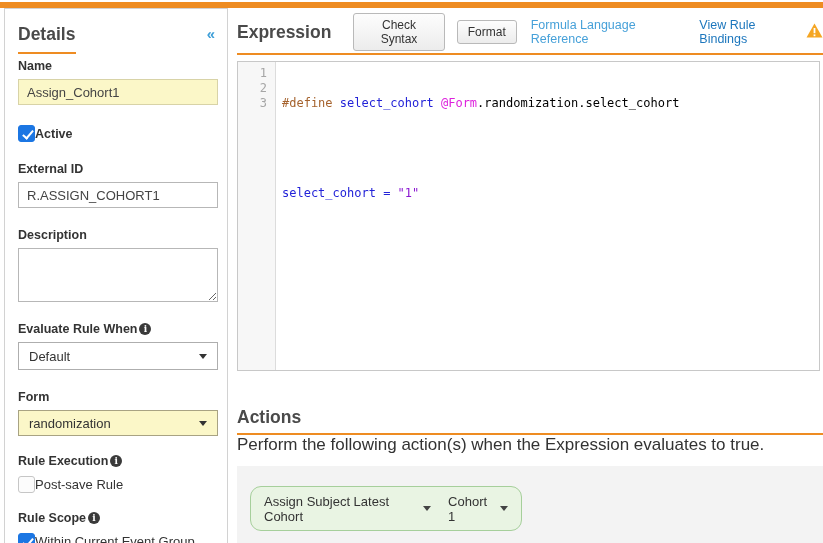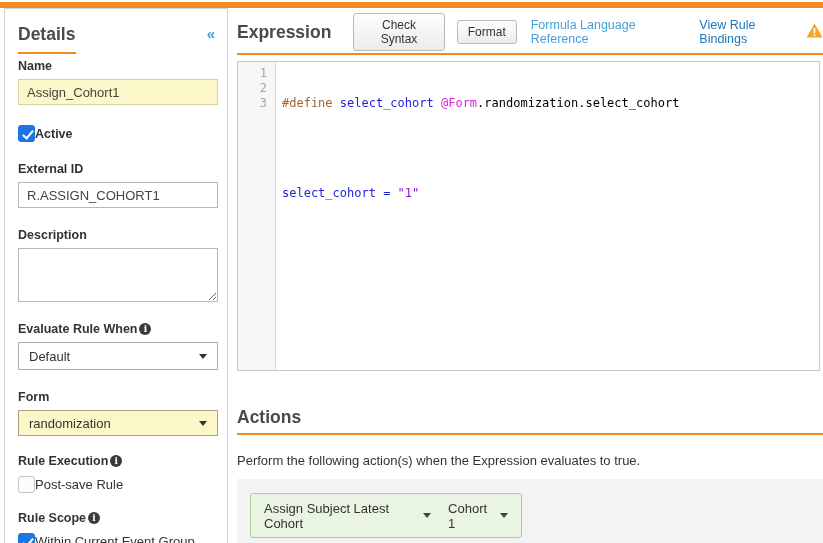--- a/index.html
+++ b/index.html
@@ -57,24 +57,24 @@
   .warn { margin-left:6px; display:inline-block; vertical-align:-2px; }
   .rule-long { width:586px; height:2px; background:#EE8C22; margin-top:9px; }
 
   .editor { margin-top:6px; width:583px; height:310px; border:1px solid #c8c8c8;
     display:flex; font-family:"DejaVu Sans Mono", monospace; font-size:12px; line-height:15px; }
   .gutter { width:38px; background:#f7f7f7; border-right:1px solid #dcdcdc;
     padding:4px 8px 0 0; text-align:right; color:#a6a6a6; }
   .code { padding:4px 0 0 6px; white-space:pre; color:#000; }
 
   .actions-title { margin-top:36px; }
-  .actions-desc { margin-top:18px; font-size:13px; color:#333; }
+  .actions-desc { font-size:17px; color:#333; }
   .actions-strip { margin-top:11px; width:586px; height:80px; background:#f3f3f3; padding:14px 0 0 13px; }
   .action-box { width:272px; height:45px; background:#E9F4E3; border:1px solid #A6CF9B;
-    border-radius:3px; display:flex; align-items:center; padding:7px 13px; }
+    border-radius:11px; display:flex; align-items:center; padding:7px 13px;margin-top:6px; }
   .action-item { display:flex; align-items:center; font-size:13px; color:#333; cursor:pointer; }
   .action-item .caret-down { margin-left:8px; border-top-color:#444; }
   .action-item + .action-item { margin-left:17px; }
 </style>
 </head>
 <body>
 
 <div class="topbar"></div>
 
 <div class="panel">

